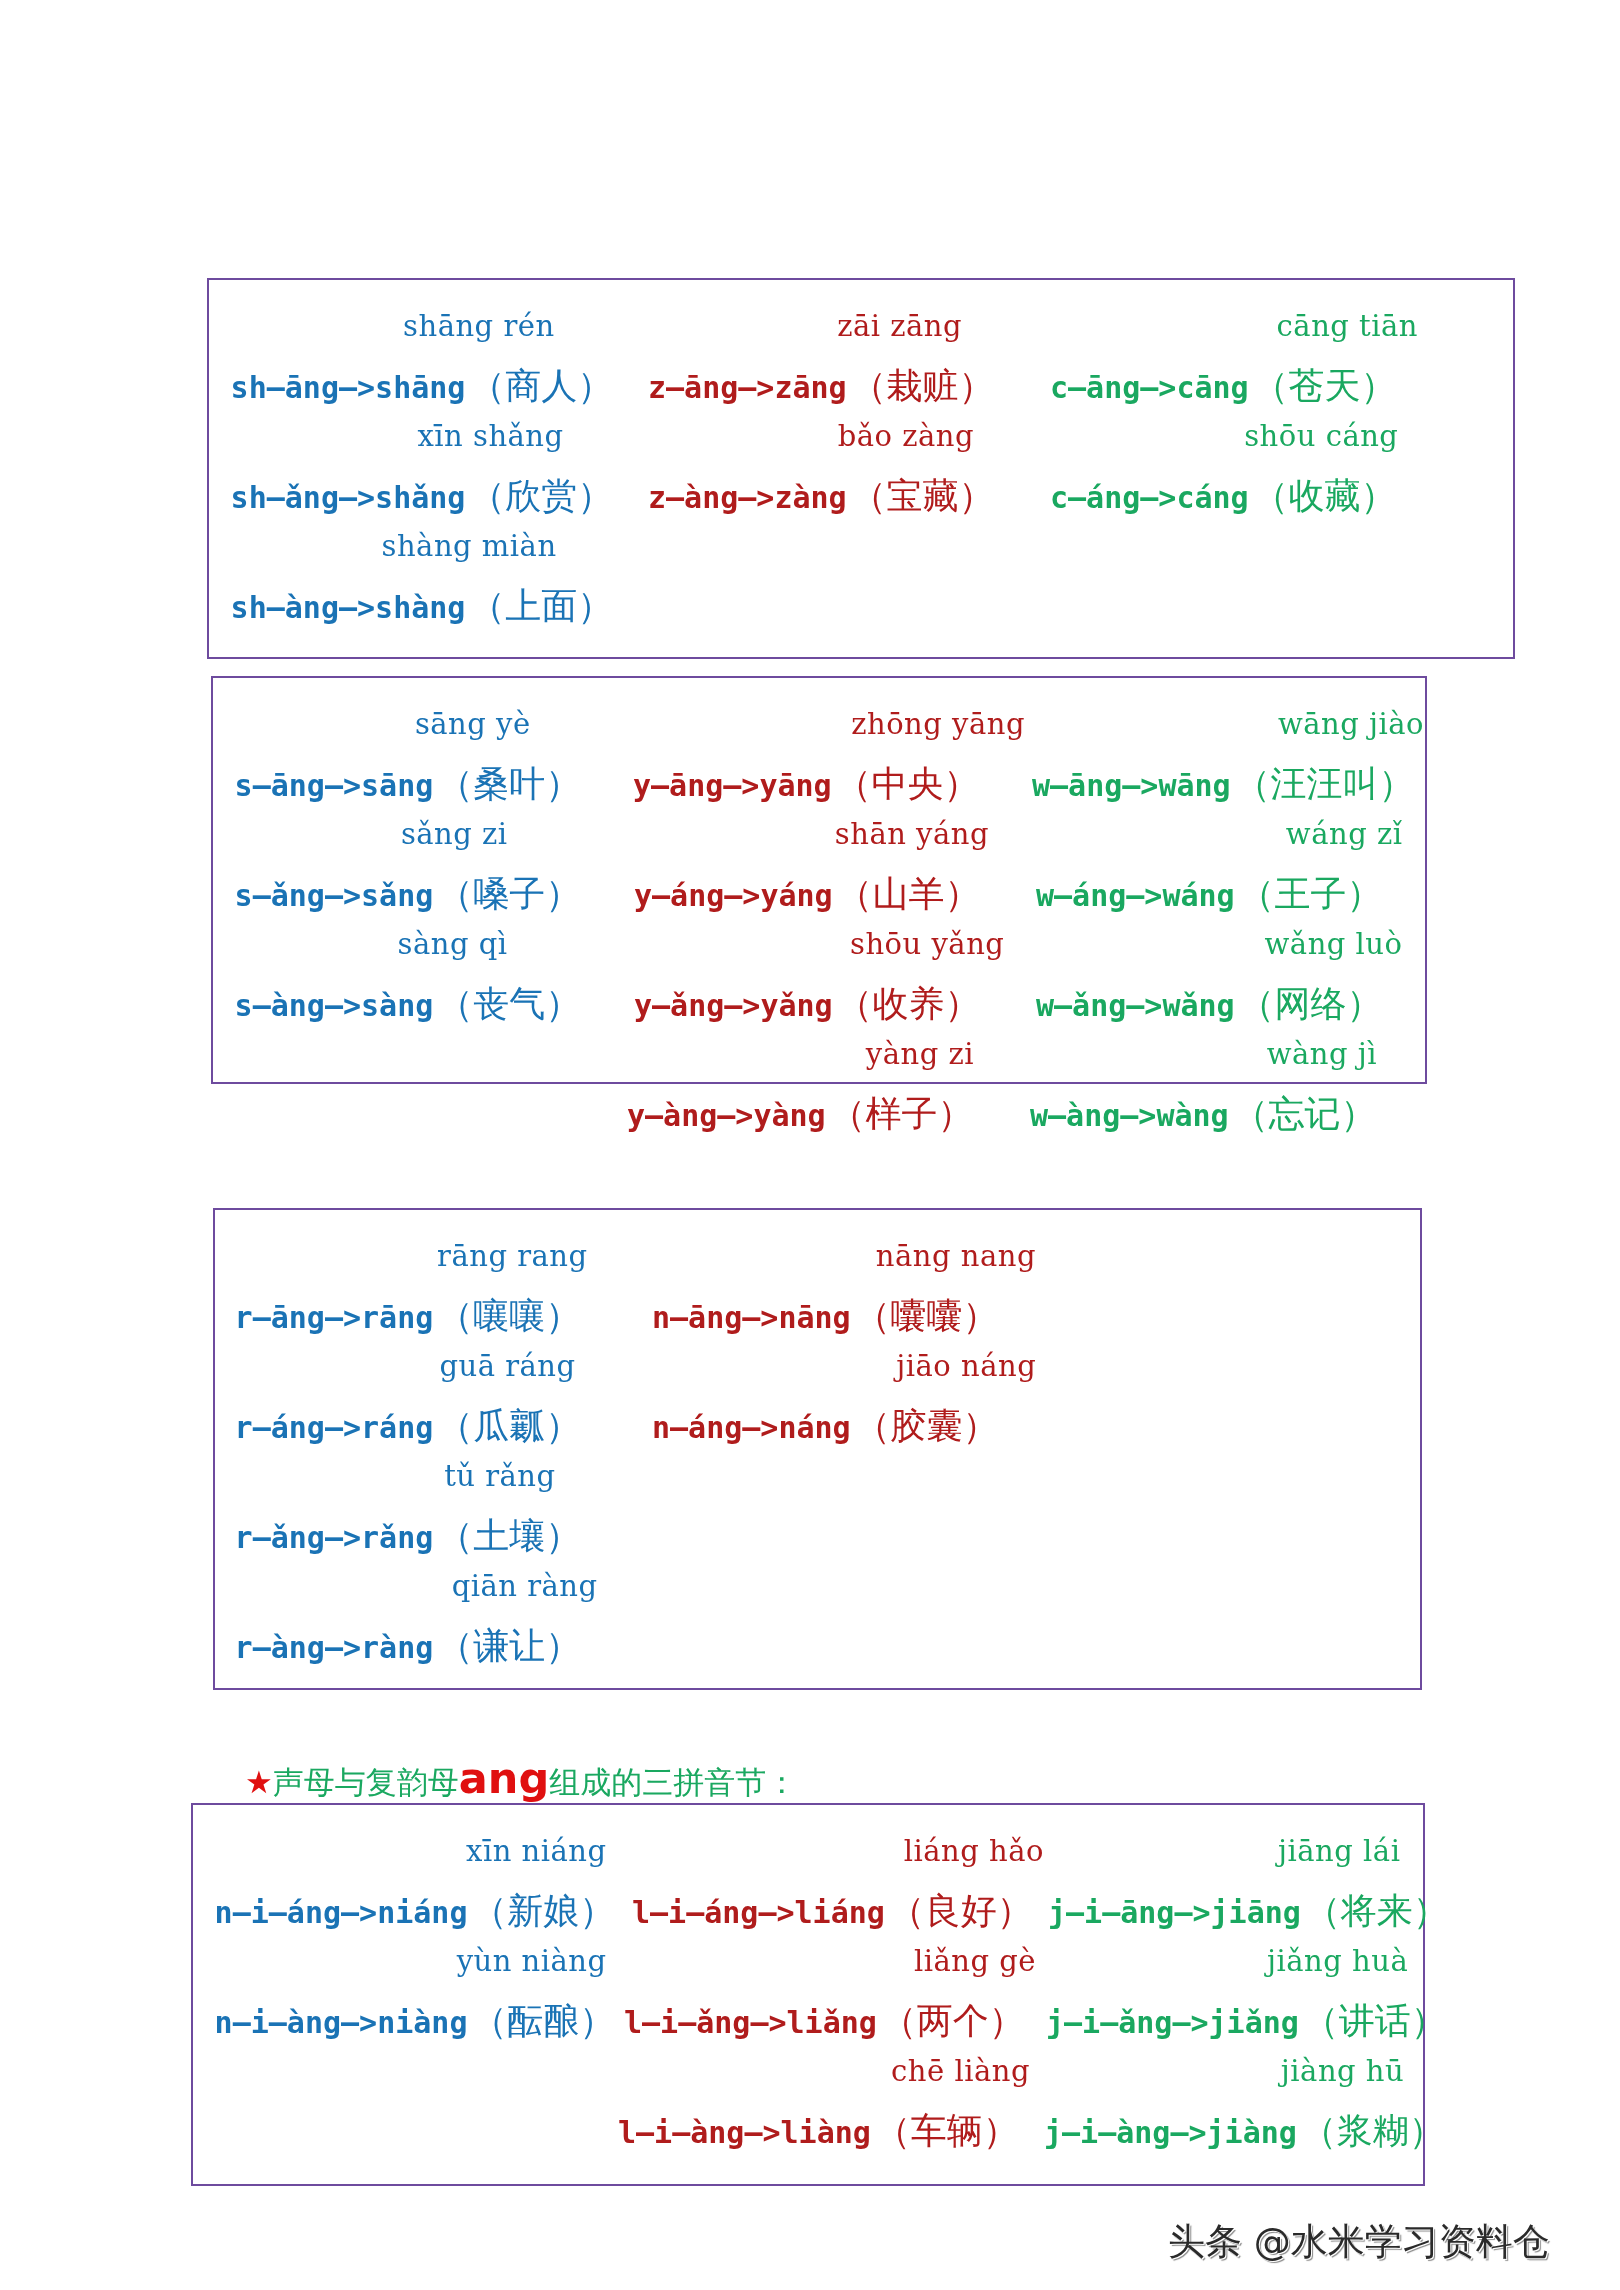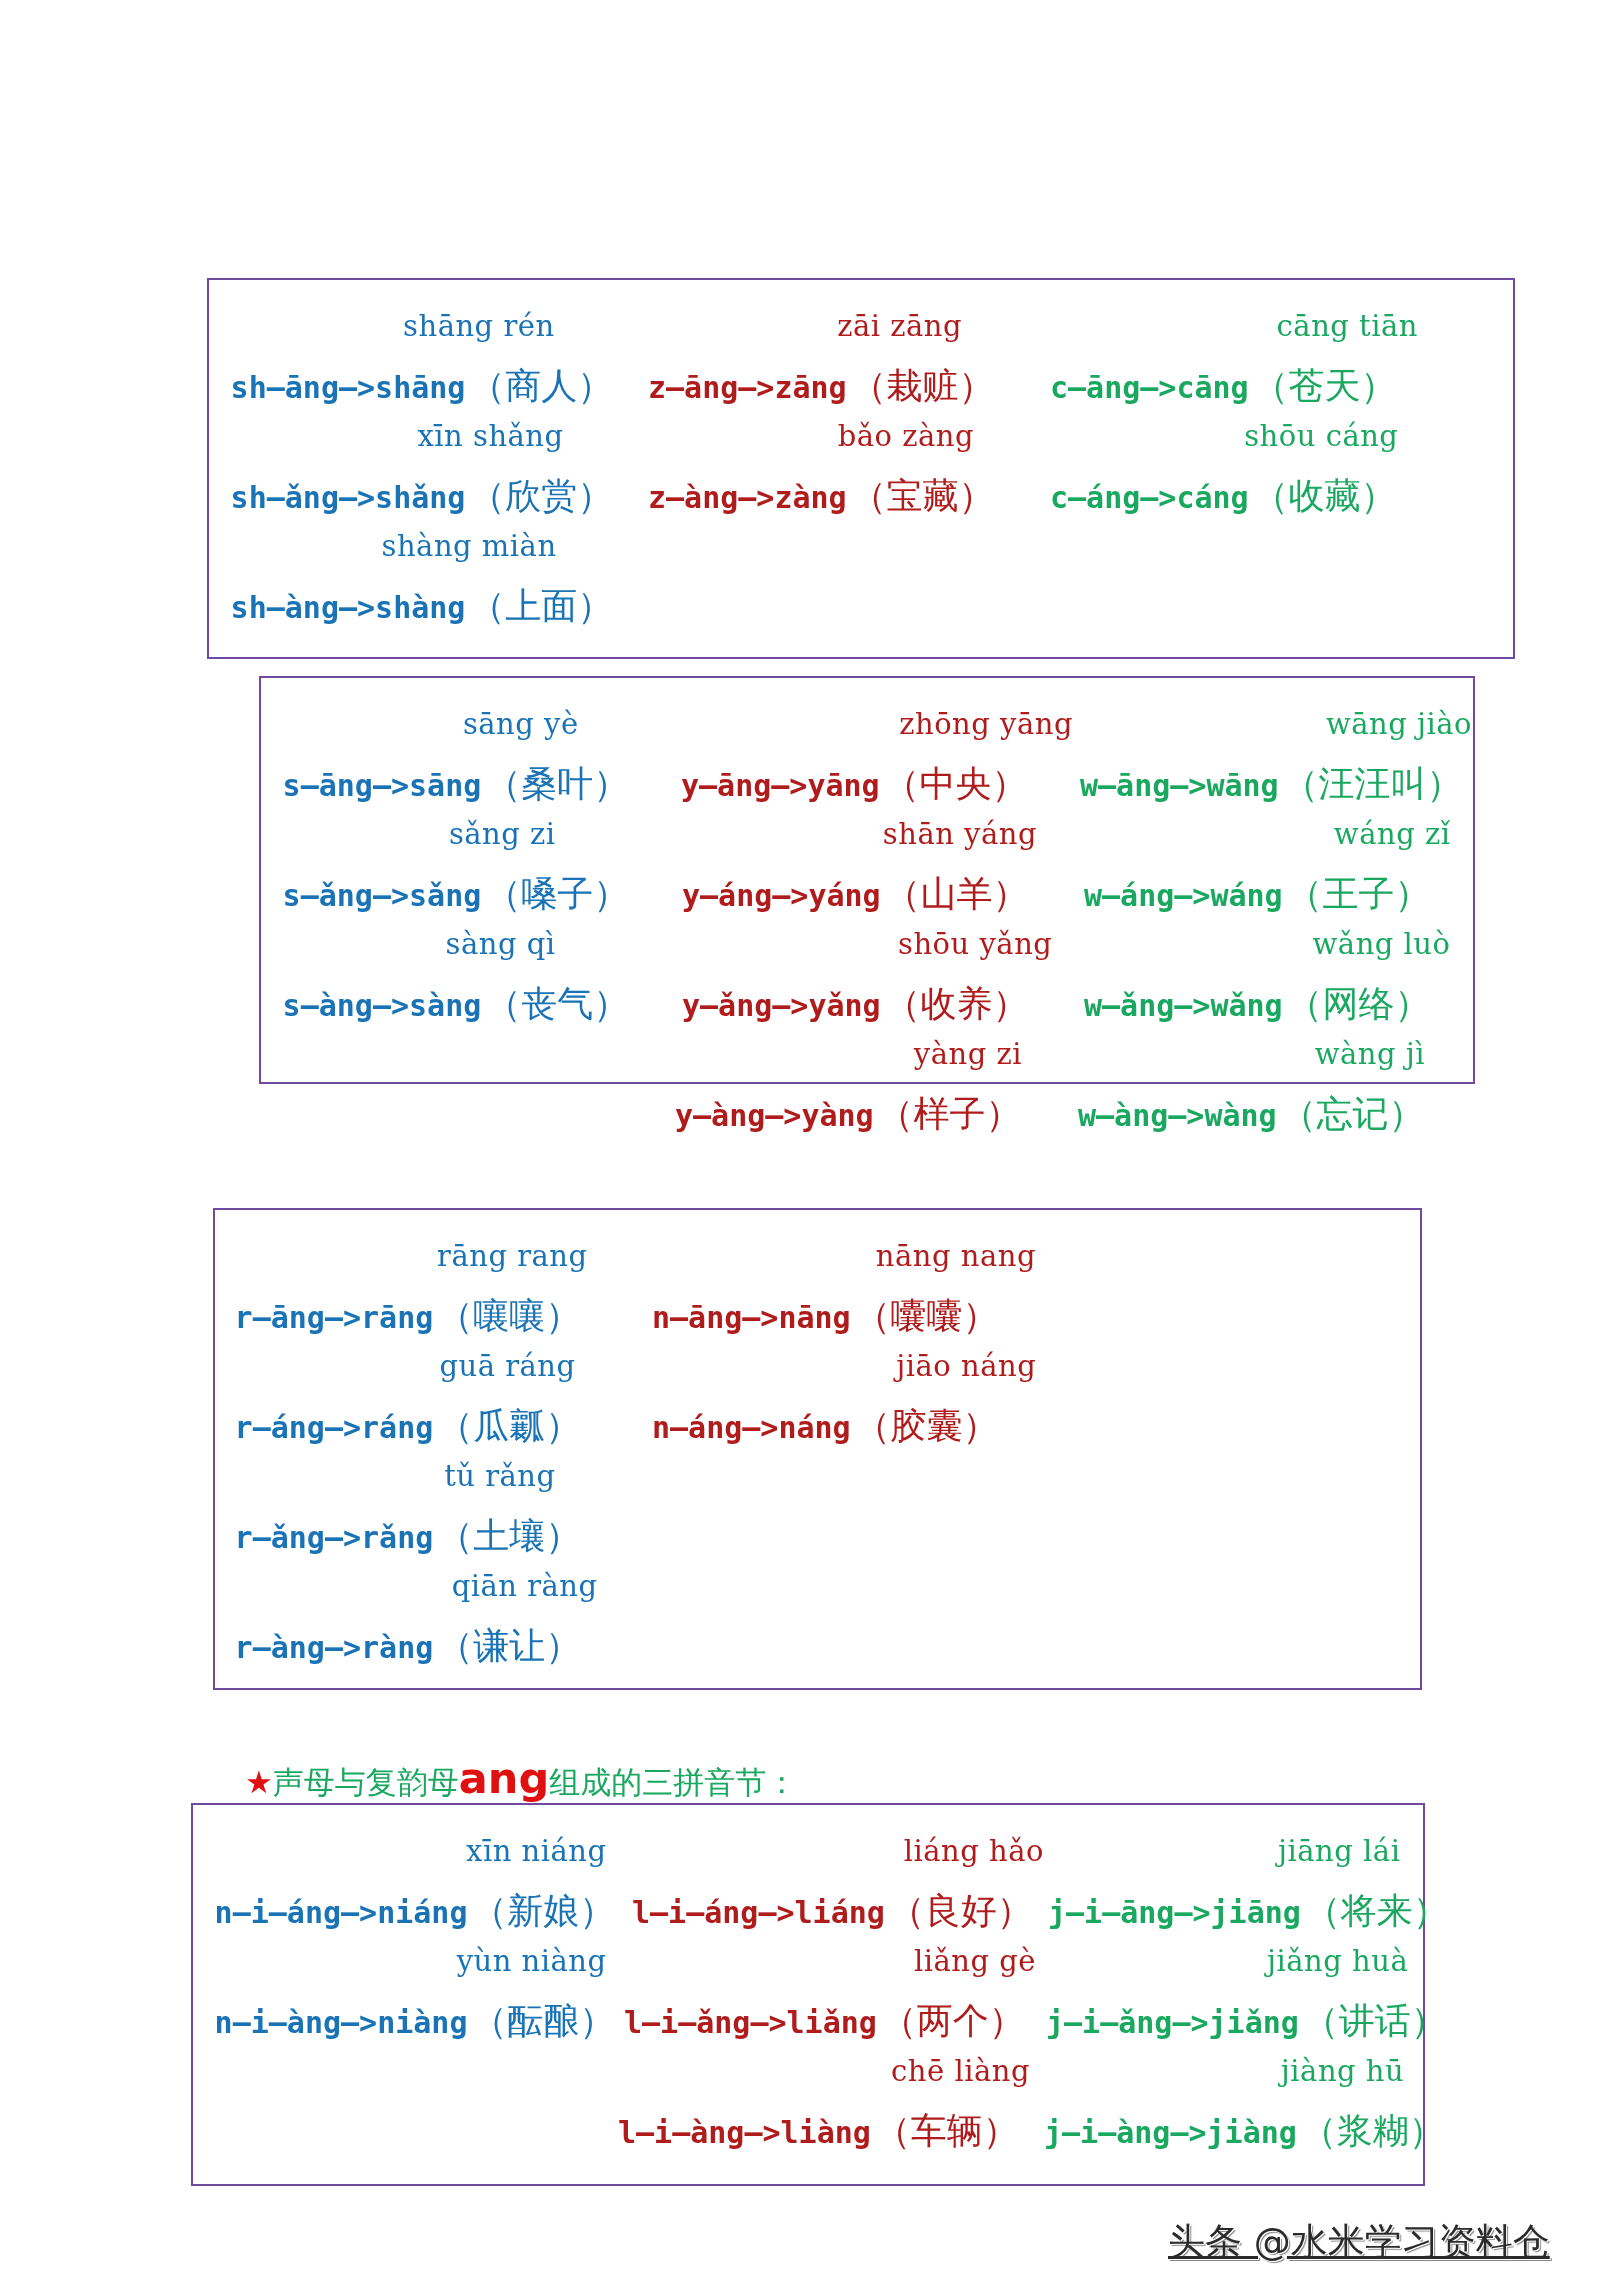--- a/index.html
+++ b/index.html
@@ -12,21 +12,21 @@
   .fm { position:absolute; left:0; top:53px; font-size:30px; white-space:nowrap; }
   .fm .spell { font-family:"DejaVu Sans Mono", monospace; font-weight:bold; }
   .fm .word { font-family:"DejaVu Serif", serif; font-weight:normal; font-size:36px; margin-left:3.9px; }
   .blue { color:#1a73b5; }
   .red { color:#b01c1c; }
   .green { color:#1aa860; }
   .heading { position:absolute; left:245px; top:1753px; font-size:31px; color:#1aa860; white-space:nowrap; }
   .heading .star { color:#e01010; }
   .heading .accent { color:#e01010; font-weight:bold; font-size:43px; }
   .watermark { position:absolute; left:1168px; top:2217px; font-size:37px; color:#2a2a2a;
-               white-space:nowrap; text-shadow:1px 1px 0 #fff, 2px 2px 1px #888;text-decoration:underline; }
+               white-space:nowrap; text-shadow:1px 1px 0 #fff, 2px 2px 1px #888; }
 </style>
 </head>
 <body>
 
 <div class="box" style="left:207px;top:278px;width:1308px;height:381px;">
 
   <div class="entry blue" style="left:21.6px;top:29px;width:402px;">
     <div class="py" style="right:78px">shāng rén</div>
     <div class="fm"><span class="spell">sh—āng—&gt;shāng</span><span class="word">（商人）</span></div>
   </div>
@@ -51,21 +51,21 @@
   <div class="entry green" style="left:841px;top:29px;width:368px;">
     <div class="py" style="right:0px">cāng tiān</div>
     <div class="fm"><span class="spell">c—āng—&gt;cāng</span><span class="word">（苍天）</span></div>
   </div>
   <div class="entry green" style="left:841px;top:139px;width:368px;">
     <div class="py" style="right:19.6px">shōu cáng</div>
     <div class="fm"><span class="spell">c—áng—&gt;cáng</span><span class="word">（收藏）</span></div>
   </div>
 </div>
 
-<div class="box" style="left:211px;top:676px;width:1216px;height:408px;margin-left:48px;">
+<div class="box" style="left:211px;top:676px;width:1216px;height:408px;">
 
   <div class="entry blue" style="left:21.6px;top:29px;width:402px;">
     <div class="py" style="right:106px">sāng yè</div>
     <div class="fm"><span class="spell">s—āng—&gt;sāng</span><span class="word">（桑叶）</span></div>
   </div>
   <div class="entry blue" style="left:21.6px;top:139px;width:402px;">
     <div class="py" style="right:129px">sǎng zi</div>
     <div class="fm"><span class="spell">s—ǎng—&gt;sǎng</span><span class="word">（嗓子）</span></div>
   </div>
   <div class="entry blue" style="left:21.6px;top:249px;width:402px;">

